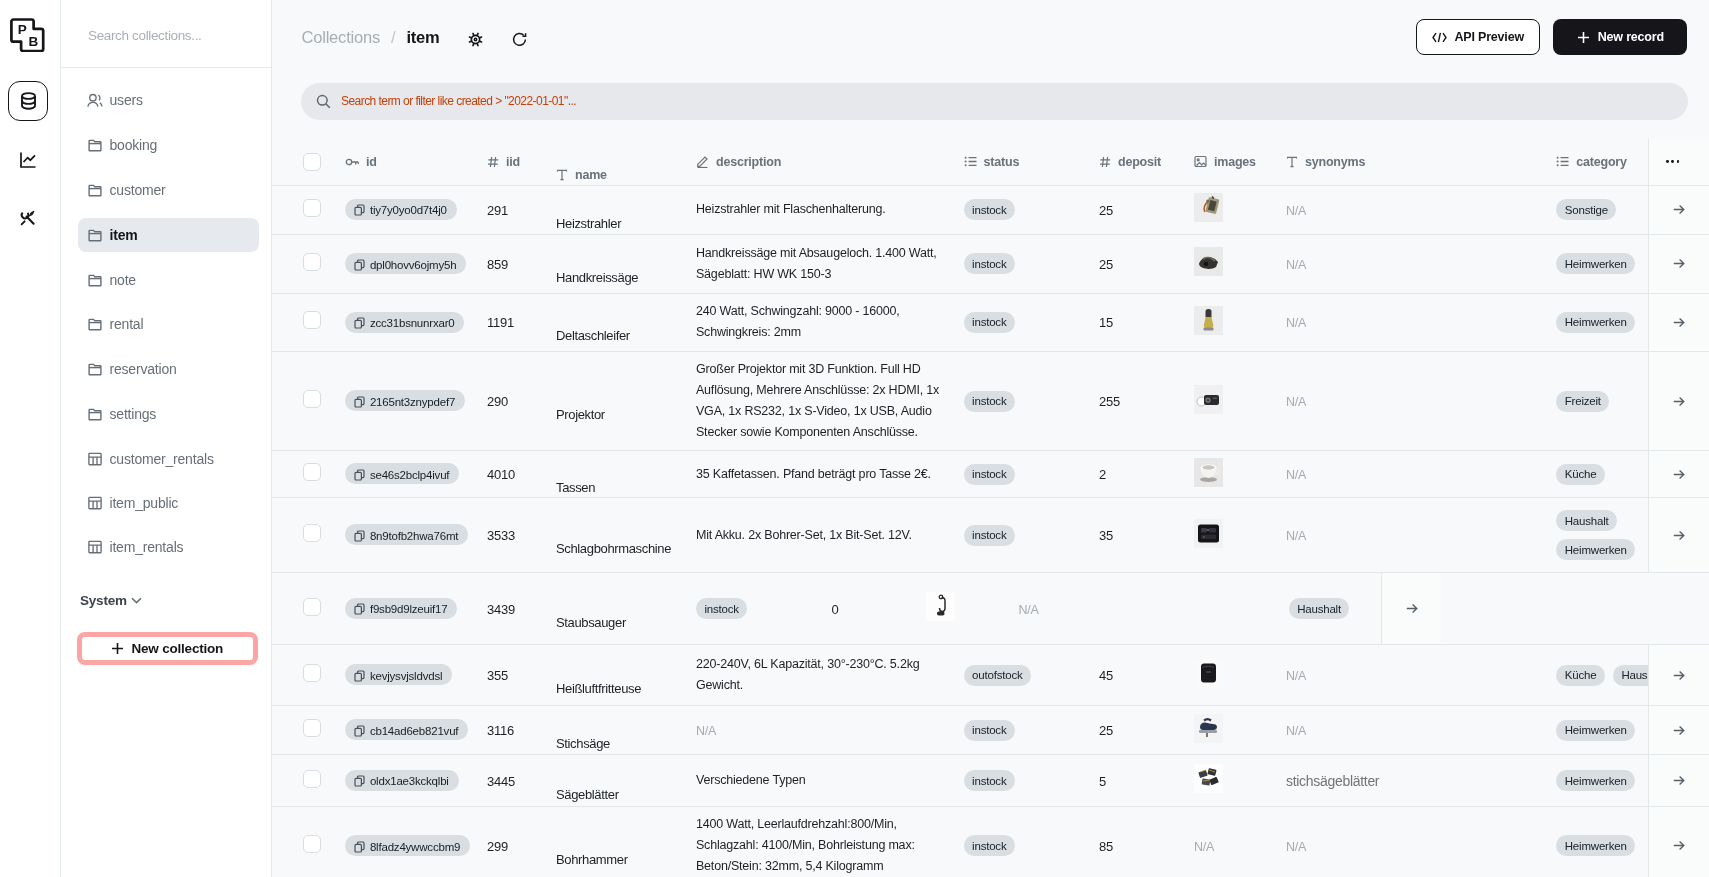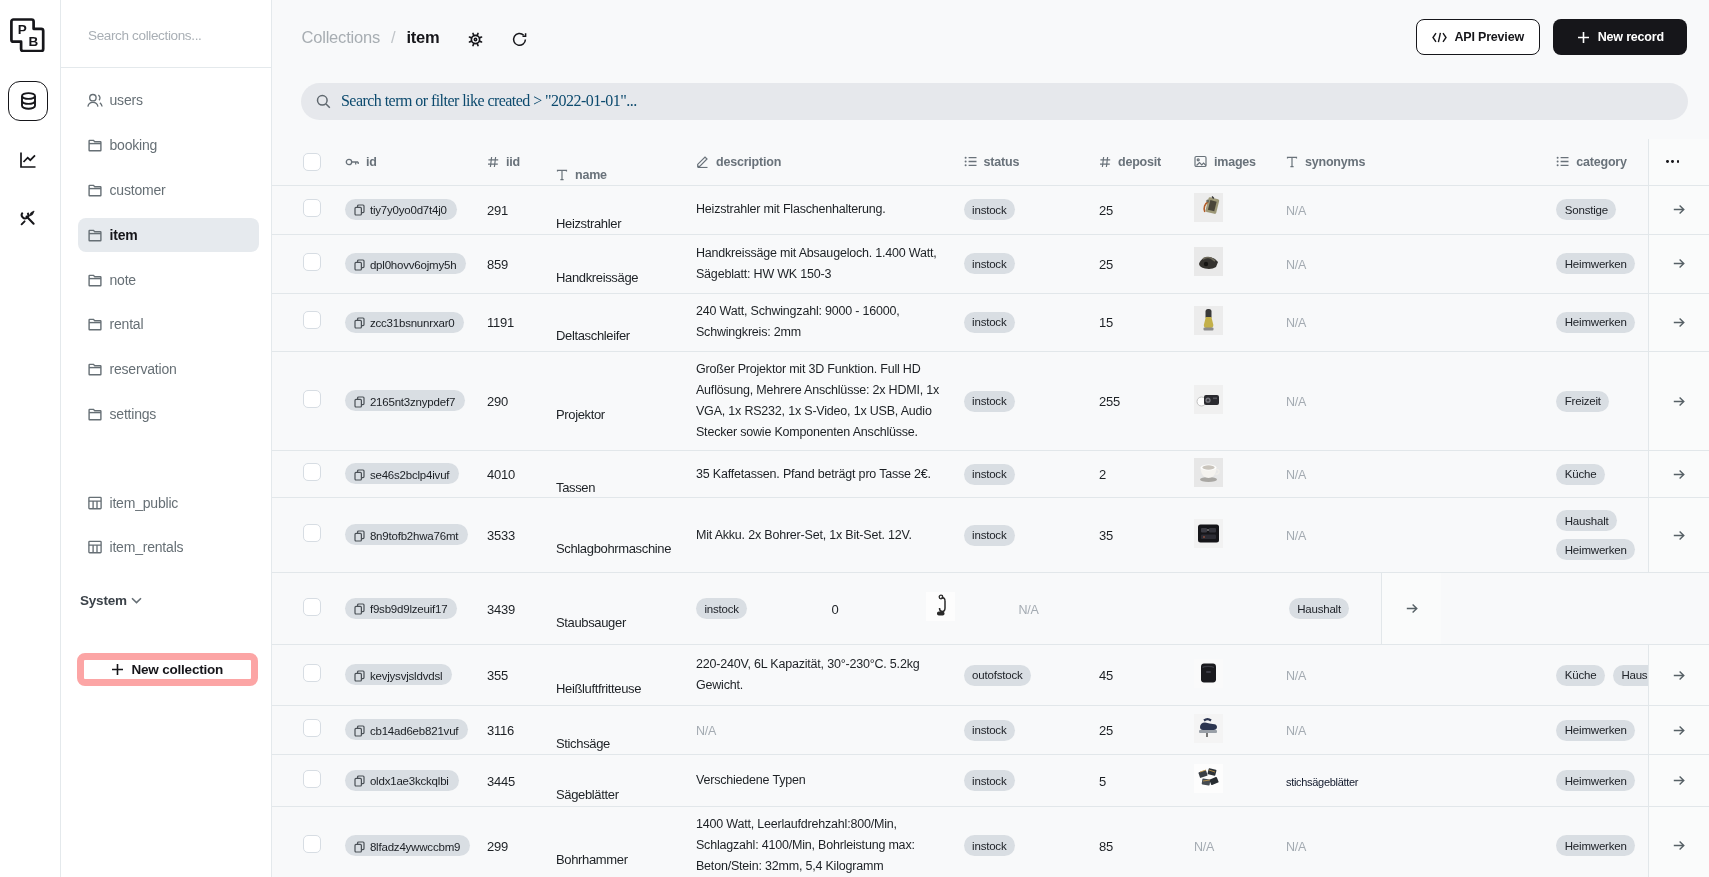--- a/index.html
+++ b/index.html
@@ -14,36 +14,36 @@
 
 
 .side { position:absolute; left:61px; top:0; width:211px; height:877px; background:#fff; border-right:1px solid #e4e9ec; }
 .sideSearch { position:absolute; left:27px; top:28px; font-size:13.5px; letter-spacing:-0.35px; color:#a9afb5; }
 .sideDivider { position:absolute; left:0; top:67px; width:211px; height:1px; background:#e4e9ec; }
 .sitem { position:absolute; left:16.5px; width:181px; height:34px; border-radius:8px; display:flex; align-items:center; padding-left:9.5px; color:#666f75; font-size:14px; letter-spacing:-0.2px; }
 .sitem svg { margin-right:6.5px; flex:none; }
 .sitem.active { background:#e6eaee; color:#16161a; font-weight:600; }
 .sysrow { position:absolute; left:19px; top:591px; height:18px; display:flex; align-items:center; font-size:13.5px; font-weight:600; color:#3c434a; letter-spacing:-0.2px; }
 .sysrow svg { margin-left:4px; }
-.newcol { position:absolute; left:15.5px; top:653px; width:181.6px; height:33.4px; border:7px solid #fca5a5; border-radius:8px; background:#fff; display:flex; align-items:center; justify-content:center; font-size:13.5px; font-weight:600; letter-spacing:-0.2px; color:#16161a; }
+.newcol { position:absolute; left:15.5px; top:632px; width:181.6px; height:33.4px; border:5px solid #fca5a5; border-radius:8px; background:#fff; display:flex; align-items:center; justify-content:center; font-size:13.5px; font-weight:600; letter-spacing:-0.2px; color:#16161a; }
 .newcol svg { margin-right:7px; }
 
 
 .main { position:absolute; left:272px; top:0; width:1437px; height:877px; background:#f8f9fa; }
 .crumbs { position:absolute; left:29.5px; top:28px; font-size:16.5px; letter-spacing:-0.2px; color:#a7adb2; display:flex; align-items:center; }
 .crumbs .sep { margin:0 11px; color:#c0c5c9; }
 .crumbs .cur { color:#16161a; font-weight:600; }
 .hicon { position:absolute; top:31.5px; }
 .btn { position:absolute; top:19.3px; height:35.6px; border-radius:8px; display:flex; align-items:center; justify-content:center; font-size:12.5px; font-weight:600; letter-spacing:-0.2px; }
 .btn svg { margin-right:8px; }
 .btn.api { left:1143.6px; width:124.3px; background:#fff; border:1px solid #16161a; color:#16161a; }
 .btn.newrec { left:1281.4px; width:133.9px; background:#16161a; color:#fff; }
 .searchbar { position:absolute; left:29px; top:82.5px; width:1386.5px; height:37.6px; border-radius:19px; background:#e6e8ec; display:flex; align-items:center; padding-left:15px; }
 .searchbar svg { flex:none; margin-right:10px; }
-.searchbar .ph { font-family:Liberation Serif, serif; font-size:16px; letter-spacing:-0.55px; color:#0c4a6e; white-space:nowrap; }
+.searchbar .ph { font-family:Liberation Sans, sans-serif; font-size:12px; letter-spacing:-0.55px; color:#c2410c; white-space:nowrap; }
 
 
 .tbl { position:absolute; left:0; top:138.6px; width:1437px; }
 .trow { display:flex; align-items:center; border-bottom:1px solid #e2e7ea; position:relative; }
 .th { height:47px; color:#69727a; font-size:12.5px; font-weight:600; letter-spacing:-0.2px; }
 .th .cell { display:flex; align-items:center; }
 .th .cell svg { margin-right:7px; flex:none; }
 .cell { flex:none; }
 .c0 { width:72.9px; padding-left:30.5px; }
 .c1 { width:142.1px; }
@@ -57,21 +57,21 @@
 .c9 { width:92.2px; overflow:hidden; }
 .c10 { width:60.5px; align-self:stretch; border-left:1px solid #e2e7ea; background:#fafbfb; display:flex; align-items:center; justify-content:center; }
 .cb { display:inline-block; width:18px; height:18px; border:1px solid #d7dde3; border-radius:5px; background:#fff; }
 .lbl { display:inline-flex; align-items:center; height:21px; border-radius:10.5px; background:#d9dee3; padding:0 8.5px; font-size:11.5px; letter-spacing:-0.2px; color:#20242a; white-space:nowrap; }
 .lbl.id { padding:2px 10px 0 9px; font-size:11.5px; color:#1b1f24; }
 .lbl.id svg { margin-right:5px; }
 .num { font-size:13px; letter-spacing:-0.2px; color:#1d2125; }
 .name { font-size:13px; letter-spacing:-0.35px; color:#1d2125; }
 .desc { font-size:12.5px; letter-spacing:-0.2px; line-height:19.9px; color:#1d2125; }
 .na { font-size:12.5px; letter-spacing:-0.2px; color:#a4abb2; }
-.syn { font-size:11px; letter-spacing:-0.3px; color:#0f172a; }
+.syn { font-size:14px; letter-spacing:-0.3px; color:#737373; }
 .thumb { width:29px; height:29px; border-radius:4px; overflow:hidden; }
 .cats { display:flex; gap:8px; white-space:nowrap; }
 .cats.stack { flex-direction:column; gap:8px; align-items:flex-start; }
 .dots { display:flex; gap:2.6px; margin-right:13px; }
 .dots i { width:2.8px; height:2.8px; border-radius:50%; background:#16161a; }
 </style>
 </head>
 <body>
 
 <div class="rail">
@@ -130,20 +130,24 @@
         <path d="M2.1 6.6h11.8" stroke="#666f75" stroke-width="1.4"></path>
       </svg>rental</div>
   <div class="sitem" style="top:352px"><svg width="16" height="16" viewBox="0 0 16 16" fill="none">
         <path d="M2.1 13.2V3.9c0-.3.2-.5.5-.5h3.9l1.2 1.3h5.7c.3 0 .5.2.5.5v8c0 .3-.2.5-.5.5H2.6c-.3 0-.5-.2-.5-.5z" stroke="#666f75" stroke-width="1.4"></path>
         <path d="M2.1 6.6h11.8" stroke="#666f75" stroke-width="1.4"></path>
       </svg>reservation</div>
   <div class="sitem" style="top:397px"><svg width="16" height="16" viewBox="0 0 16 16" fill="none">
         <path d="M2.1 13.2V3.9c0-.3.2-.5.5-.5h3.9l1.2 1.3h5.7c.3 0 .5.2.5.5v8c0 .3-.2.5-.5.5H2.6c-.3 0-.5-.2-.5-.5z" stroke="#666f75" stroke-width="1.4"></path>
         <path d="M2.1 6.6h11.8" stroke="#666f75" stroke-width="1.4"></path>
       </svg>settings</div>
+  <div class="sitem" style="top:442px"><svg width="16" height="16" viewBox="0 0 16 16" fill="none">
+        <rect x="1.9" y="2.3" width="12.2" height="11.4" rx="0.8" stroke="#666f75" stroke-width="1.35"></rect>
+        <path d="M1.9 6.1h12.2M6.1 6.1v7.6M10 6.1v7.6" stroke="#666f75" stroke-width="1.35"></path>
+      </svg>customer_rentals</div>
   <div class="sitem" style="top:530px"><svg width="16" height="16" viewBox="0 0 16 16" fill="none">
         <rect x="1.9" y="2.3" width="12.2" height="11.4" rx="0.8" stroke="#666f75" stroke-width="1.35"></rect>
         <path d="M1.9 6.1h12.2M6.1 6.1v7.6M10 6.1v7.6" stroke="#666f75" stroke-width="1.35"></path>
       </svg>item_rentals</div>
   <div class="sitem" style="top:486px"><svg width="16" height="16" viewBox="0 0 16 16" fill="none">
         <rect x="1.9" y="2.3" width="12.2" height="11.4" rx="0.8" stroke="#666f75" stroke-width="1.35"></rect>
         <path d="M1.9 6.1h12.2M6.1 6.1v7.6M10 6.1v7.6" stroke="#666f75" stroke-width="1.35"></path>
       </svg>item_public</div>
   <div class="sysrow">System
     <svg width="11" height="7" viewBox="0 0 11 7" fill="none" stroke="#666f75" stroke-width="1.6">

